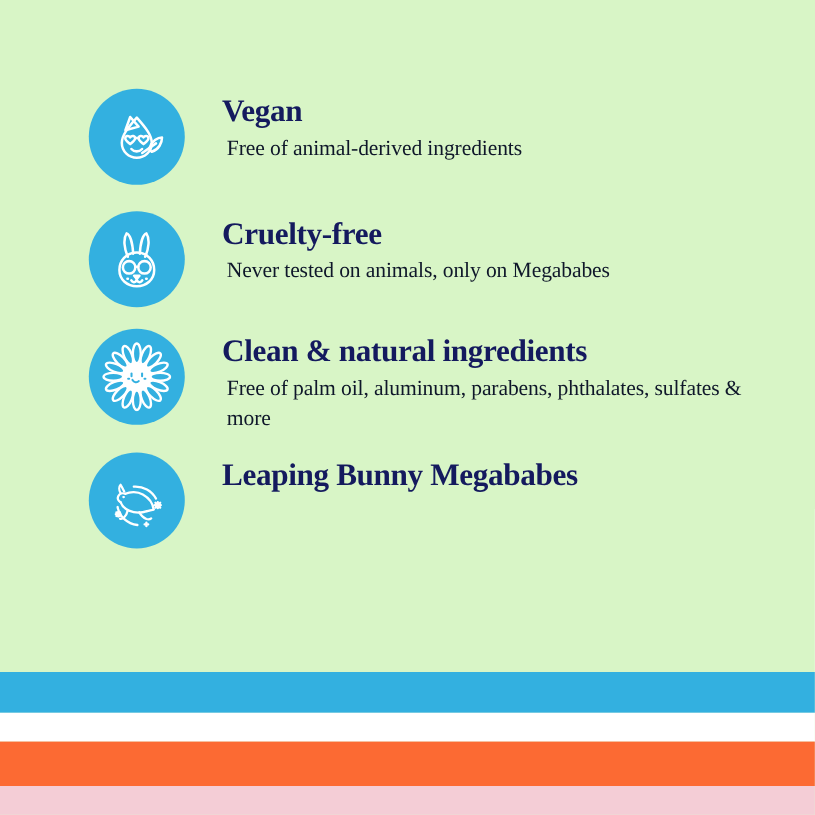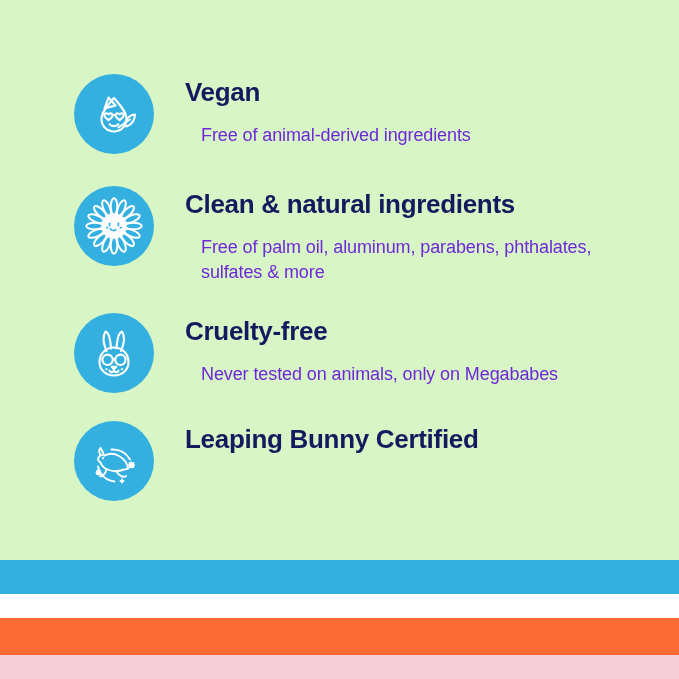--- a/index.html
+++ b/index.html
@@ -23,20 +23,21 @@
     flex-direction: column;
   }
   .features {
     position: absolute;
     left: 0;
     top: 0;
     width: 679px;
     height: 648px;
     padding: 74px 40px 0 74px;
     box-sizing: border-box;
+    font-family: Liberation Serif, serif;
   }
   .feature-row {
     display: flex;
     align-items: flex-start;
     margin-bottom: 22px;
   }
   .feature-row.row-vegan { margin-bottom: 22px; }
   .feature-row.row-clean { margin-bottom: 12px; }
   .feature-row.row-cruelty { margin-bottom: 18px; }
 
@@ -62,26 +63,26 @@
   }
   .feature-title {
     color: #141a5e;
     font-size: 26px;
     font-weight: bold;
     letter-spacing: -0.3px;
     line-height: 1.12;
     margin: 0 0 4px 0;
   }
   .feature-desc {
-    color: #6d28d9;
+    color: #0f172a;
     font-size: 18px;
     font-weight: normal;
     line-height: 1.38;
     letter-spacing: -0.1px;
-    margin: 16px;
+    margin: 4px;
     max-width: 455px;
   }
 
   .stripes {
     position: absolute;
     left: 0;
     bottom: 0;
     width: 679px;
     height: 119px;
   }
@@ -120,20 +121,51 @@
 
             <path d="M32.5 41.5 L44 33.5"></path>
 
             <path d="M38.5 37.5 C40.5 31.5, 45.5 28.5, 49 28.5 C49 33, 46.5 38.5, 40.5 40.5 C39.5 40.0, 38.7 39.0, 38.5 37.5 Z"></path>
           </g>
         </svg>
       </div>
       <div class="feature-text">
         <p class="feature-title">Vegan</p>
         <p class="feature-desc">Free of animal-derived ingredients</p>
+      </div>
+    </div>
+
+    <div class="feature-row row-cruelty">
+      <div class="icon-badge">
+        <svg width="54" height="56" viewBox="0 0 54 56" aria-hidden="true">
+          <g fill="none" stroke="#ffffff" stroke-width="2.1" stroke-linecap="round" stroke-linejoin="round">
+
+            <path d="M19.5 26 C16.5 19, 15.5 11, 18.5 6.5 C21.5 7.5, 23.5 15, 24 23.5"></path>
+            <path d="M34 26 C37 19, 38 11, 35 6.5 C32 7.5, 30 15, 29.5 23.5"></path>
+
+            <path d="M27 22.5 C36 22.5, 41.5 29.5, 41.5 37 C41.5 45, 35 50.5, 27 50.5 C19 50.5, 12.5 45, 12.5 37 C12.5 29.5, 18 22.5, 27 22.5 Z"></path>
+
+            <circle cx="20.6" cy="34.8" r="5.2"></circle>
+            <circle cx="33.4" cy="34.8" r="5.2"></circle>
+            <path d="M25.8 34.3 L28.2 34.3"></path>
+
+            <path d="M24.8 41.8 L29.2 41.8 L27 44.4 Z"></path>
+
+            <path d="M27 44.4 L27 45.8"></path>
+            <path d="M27 45.8 C25.6 47.8, 23.2 47.4, 22.4 45.6"></path>
+            <path d="M27 45.8 C28.4 47.8, 30.8 47.4, 31.6 45.6"></path>
+
+            <path d="M19.2 44.2 L19.6 44.2"></path>
+            <path d="M34.8 44.2 L35.2 44.2"></path>
+          </g>
+        </svg>
+      </div>
+      <div class="feature-text">
+        <p class="feature-title">Cruelty-free</p>
+        <p class="feature-desc">Never tested on animals, only on Megababes</p>
       </div>
     </div>
 
     <div class="feature-row row-clean">
       <div class="icon-badge">
         <svg width="58" height="58" viewBox="0 0 58 58" aria-hidden="true">
           <g fill="none" stroke="#ffffff" stroke-width="2" stroke-linecap="round" stroke-linejoin="round">
             <g>
 
               <ellipse cx="29" cy="9.5" rx="3.3" ry="8.2"></ellipse>
@@ -167,51 +199,20 @@
             <path d="M35.4 30.6 L36.2 30.6"></path>
           </g>
         </svg>
       </div>
       <div class="feature-text">
         <p class="feature-title">Clean &amp; natural ingredients</p>
         <p class="feature-desc">Free of palm oil, aluminum, parabens, phthalates, sulfates &amp; more</p>
       </div>
     </div>
 
-    <div class="feature-row row-cruelty">
-      <div class="icon-badge">
-        <svg width="54" height="56" viewBox="0 0 54 56" aria-hidden="true">
-          <g fill="none" stroke="#ffffff" stroke-width="2.1" stroke-linecap="round" stroke-linejoin="round">
-
-            <path d="M19.5 26 C16.5 19, 15.5 11, 18.5 6.5 C21.5 7.5, 23.5 15, 24 23.5"></path>
-            <path d="M34 26 C37 19, 38 11, 35 6.5 C32 7.5, 30 15, 29.5 23.5"></path>
-
-            <path d="M27 22.5 C36 22.5, 41.5 29.5, 41.5 37 C41.5 45, 35 50.5, 27 50.5 C19 50.5, 12.5 45, 12.5 37 C12.5 29.5, 18 22.5, 27 22.5 Z"></path>
-
-            <circle cx="20.6" cy="34.8" r="5.2"></circle>
-            <circle cx="33.4" cy="34.8" r="5.2"></circle>
-            <path d="M25.8 34.3 L28.2 34.3"></path>
-
-            <path d="M24.8 41.8 L29.2 41.8 L27 44.4 Z"></path>
-
-            <path d="M27 44.4 L27 45.8"></path>
-            <path d="M27 45.8 C25.6 47.8, 23.2 47.4, 22.4 45.6"></path>
-            <path d="M27 45.8 C28.4 47.8, 30.8 47.4, 31.6 45.6"></path>
-
-            <path d="M19.2 44.2 L19.6 44.2"></path>
-            <path d="M34.8 44.2 L35.2 44.2"></path>
-          </g>
-        </svg>
-      </div>
-      <div class="feature-text">
-        <p class="feature-title">Cruelty-free</p>
-        <p class="feature-desc">Never tested on animals, only on Megababes</p>
-      </div>
-    </div>
-
     <div class="feature-row row-leaping">
       <div class="icon-badge">
         <svg width="56" height="56" viewBox="0 0 56 56" aria-hidden="true">
           <g fill="none" stroke="#ffffff" stroke-width="1.9" stroke-linecap="round" stroke-linejoin="round">
 
             <path d="M18.5 22.5 C16 21.5, 13.5 22.5, 12.5 24.5 C11.5 26.5, 12.5 28.5, 14.5 29.5"></path>
             <path d="M14.5 22 C13 19.5, 13 16.5, 14.5 15 C15.5 16.5, 16.5 18.5, 17.5 20.5"></path>
             <path d="M18.5 22.5 C22.5 20.5, 28.5 20.5, 33 23 C38 25.8, 41.5 30.5, 42 35.5"></path>
             <path d="M14.5 29.5 C15.5 32.5, 18 35, 21.5 36.5 C26 38.5, 32 38.5, 36.5 37"></path>
             <path d="M36.5 37 C39 36.3, 41 36, 42 35.5"></path>
@@ -226,21 +227,21 @@
 
             <path d="M12 33.5 C13.5 41.5, 20 47.5, 28.5 48.5"></path>
 
             <path d="M45.5 29.5 L45.5 34.5 M43 32 L48 32 M43.5 30 L47.5 34 M47.5 30 L43.5 34"></path>
             <path d="M12.5 37.5 L12.5 41.5 M10.5 39.5 L14.5 39.5 M11 38 L14 41 M14 38 L11 41"></path>
             <path d="M36 46.5 L36 49.5 M34.5 48 L37.5 48"></path>
           </g>
         </svg>
       </div>
       <div class="feature-text">
-        <p class="feature-title">Leaping Bunny Certified</p>
+        <p class="feature-title">Leaping Bunny Megababes</p>
       </div>
     </div>
 
   </div>
 
   <div class="stripes">
     <div class="stripe stripe-blue"></div>
     <div class="stripe stripe-white"></div>
     <div class="stripe stripe-orange"></div>
     <div class="stripe stripe-pink"></div>

